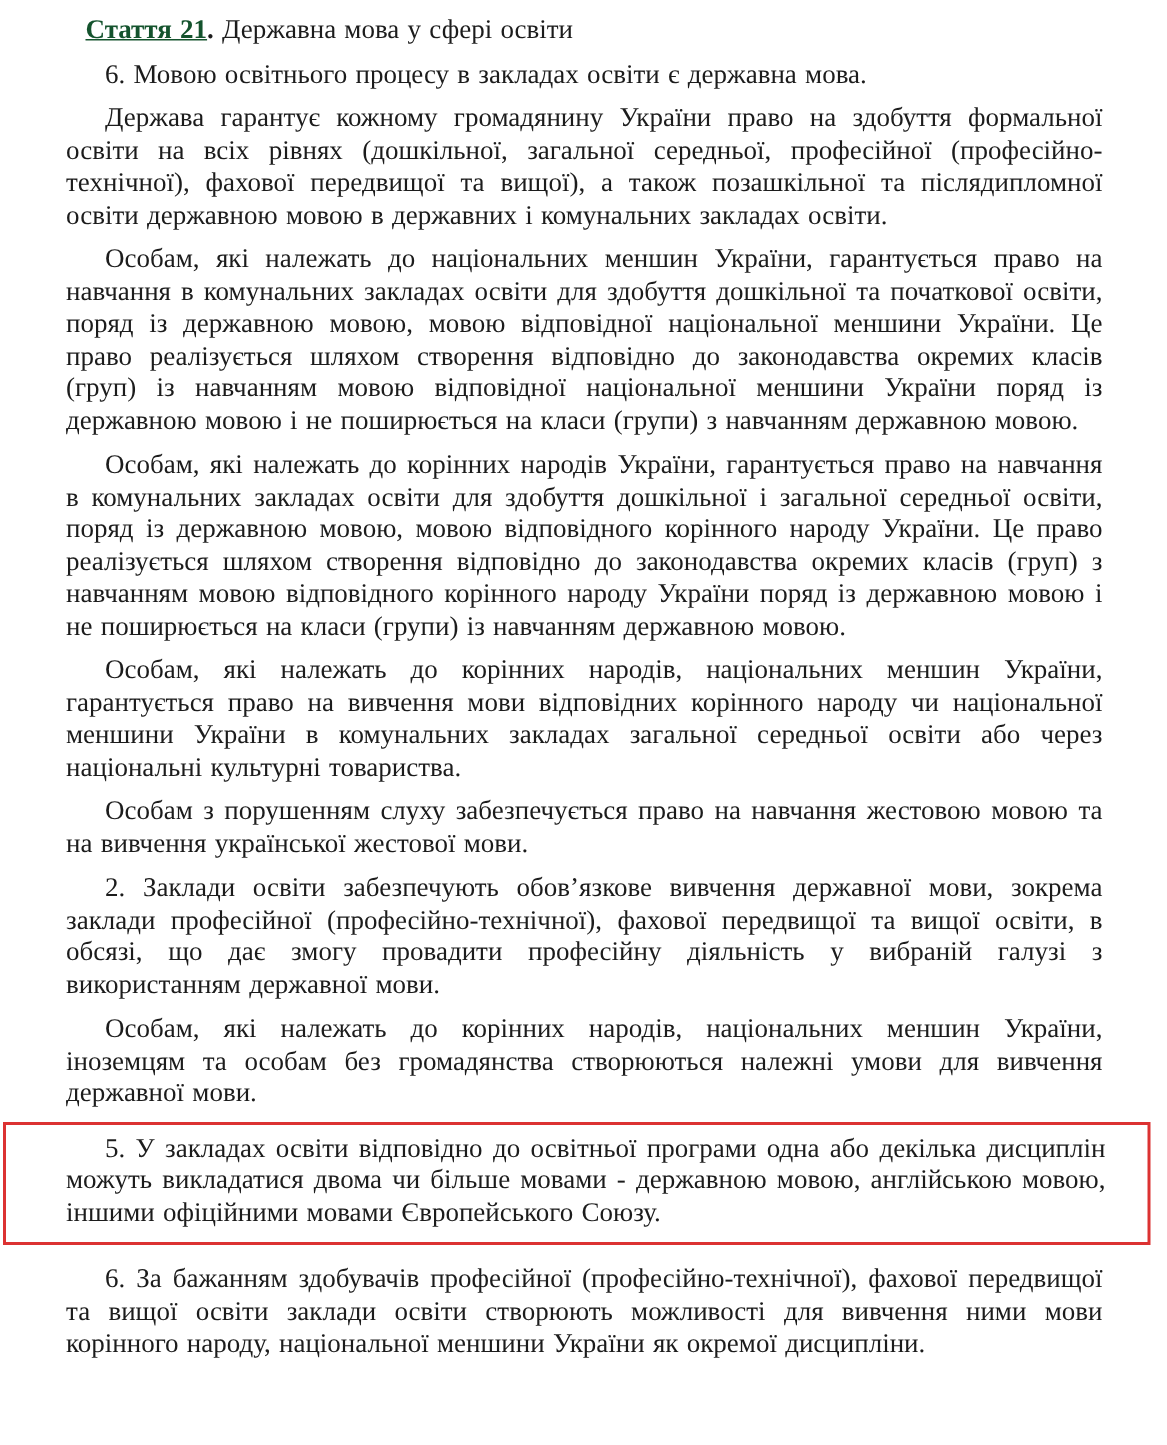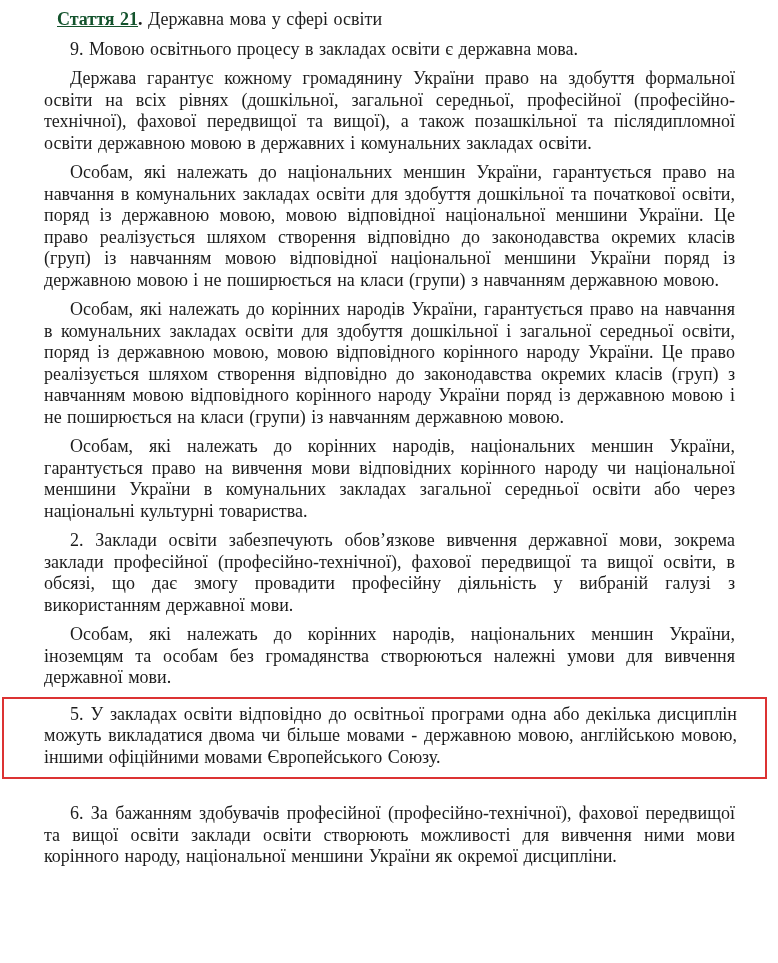--- a/index.html
+++ b/index.html
@@ -32,44 +32,45 @@
   .bold {
     font-weight: bold;
   }
   .green-link {
     color: #14532d;
     text-decoration: underline;
     cursor: pointer;
   }
   .highlight-box {
     border: 2px solid #dc3232;
-    margin: 8px -32px 24px -42px;
+    margin: 8px -32px 12px -42px;
     padding: 5px 28px 9px 40px;
   }
   .highlight-box .para {
     margin: 0;
   }
 </style>
 </head>
 <body>
 
 <div class="page">
 
   <p class="para title-para"><a class="green-link bold" href="#">Стаття 21</a><span class="bold">.</span><span> Державна мова у сфері освіти</span></p>
 
-  <p class="para">9. Мовою освітнього процесу в закладах освіти є державна мова.</p>
+  <p class="para">6. Мовою освітнього процесу в закладах освіти є державна мова.</p>
 
   <p class="para">Держава гарантує кожному громадянину України право на здобуття формальної освіти на всіх рівнях (дошкільної, загальної середньої, професійної (професійно-технічної), фахової передвищої та вищої), а також позашкільної та післядипломної освіти державною мовою в державних і комунальних закладах освіти.</p>
 
   <p class="para">Особам, які належать до національних меншин України, гарантується право на навчання в комунальних закладах освіти для здобуття дошкільної та початкової освіти, поряд із державною мовою, мовою відповідної національної меншини України. Це право реалізується шляхом створення відповідно до законодавства окремих класів (груп) із навчанням мовою відповідної національної меншини України поряд із державною мовою і не поширюється на класи (групи) з навчанням державною мовою.</p>
 
   <p class="para">Особам, які належать до корінних народів України, гарантується право на навчання в комунальних закладах освіти для здобуття дошкільної і загальної середньої освіти, поряд із державною мовою, мовою відповідного корінного народу України. Це право реалізується шляхом створення відповідно до законодавства окремих класів (груп) з навчанням мовою відповідного корінного народу України поряд із державною мовою і не поширюється на класи (групи) із навчанням державною мовою.</p>
 
   <p class="para">Особам, які належать до корінних народів, національних меншин України, гарантується право на вивчення мови відповідних корінного народу чи національної меншини України в комунальних закладах загальної середньої освіти або через національні культурні товариства.</p>
 
+  <p class="para">Особам з порушенням слуху забезпечується право на навчання жестовою мовою та на вивчення української жестової мови.</p>
 
   <p class="para">2. Заклади освіти забезпечують обов’язкове вивчення державної мови, зокрема заклади професійної (професійно-технічної), фахової передвищої та вищої освіти, в обсязі, що дає змогу провадити професійну діяльність у вибраній галузі з використанням державної мови.</p>
 
   <p class="para">Особам, які належать до корінних народів, національних меншин України, іноземцям та особам без громадянства створюються належні умови для вивчення державної мови.</p>
 
 
 
   <div class="highlight-box">
     <p class="para">5. У закладах освіти відповідно до освітньої програми одна або декілька дисциплін можуть викладатися двома чи більше мовами - державною мовою, англійською мовою, іншими офіційними мовами Європейського Союзу.</p>
   </div>

